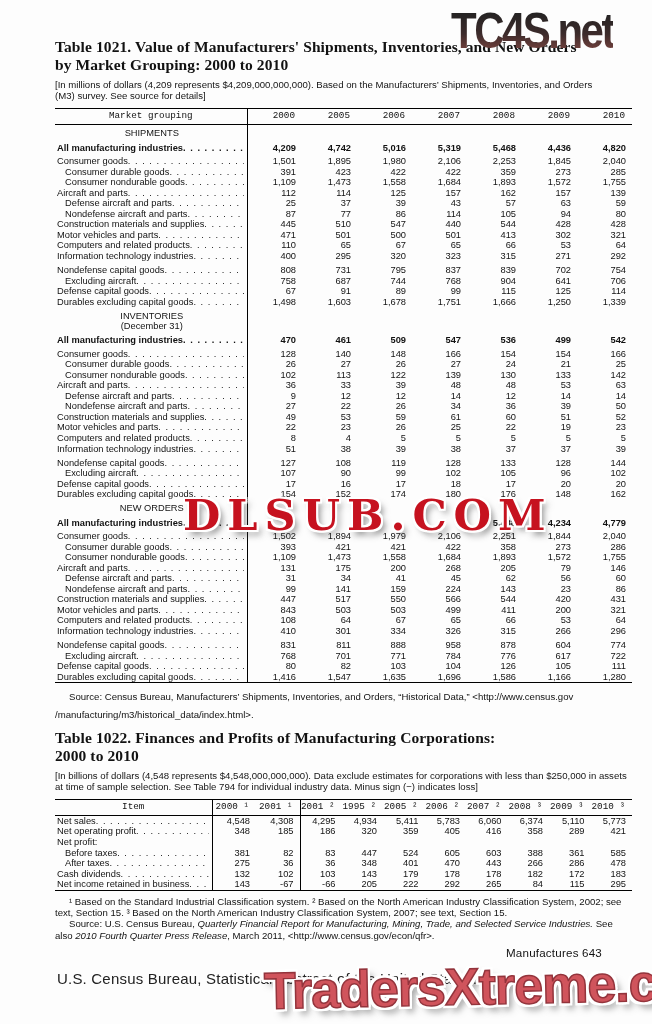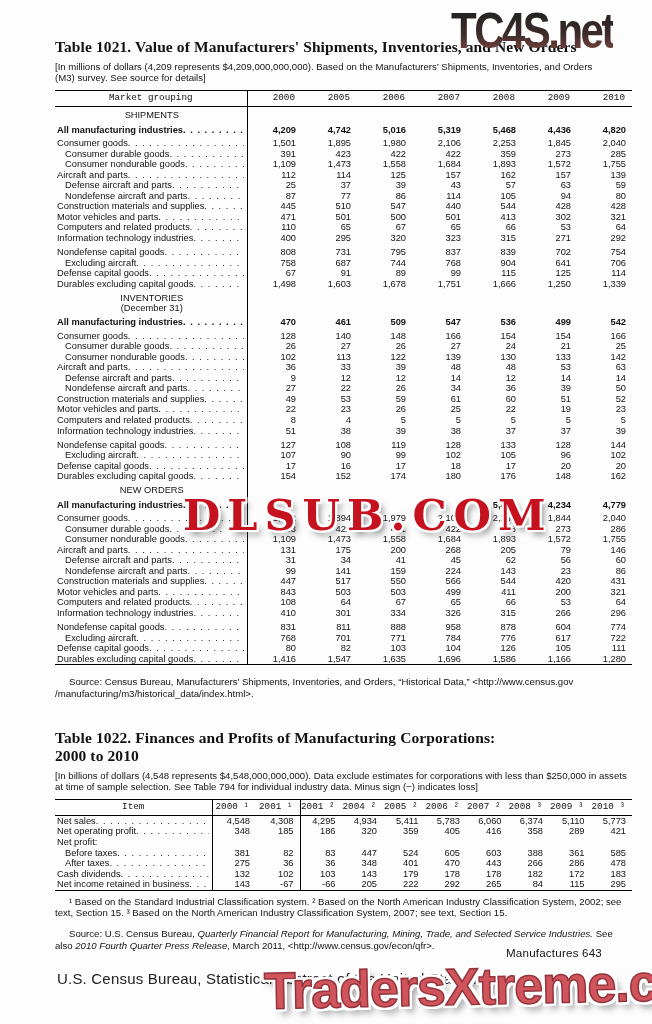--- a/index.html
+++ b/index.html
@@ -24,23 +24,23 @@
   .stub-inner{display:flex;align-items:baseline;padding-right:3px;}
   .lab{white-space:nowrap;}
   .dots{flex:1;overflow:hidden;white-space:nowrap;letter-spacing:1px;}
   .dots::before{content:" . . . . . . . . . . . . . . . . . . . . . . . . . . . . . . . . . . . . . . . . .";}
   tr.total td{font-weight:bold;padding-top:3.2px;padding-bottom:2.6px;}
   tr.sec td{text-align:center;padding-top:3.2px;padding-bottom:1.2px;}
   tr.sec .sec2{line-height:10px;}
   tr.gap td{height:3.6px;}
   .ind1 .stub-inner{padding-left:8px;}
 
-  .src{font-size:9.6px;line-height:12px;margin-top:11px;text-indent:14px;}
+  .src{font-size:9.6px;line-height:18px;margin-top:5px;text-indent:14px;}
   .fnote{font-size:9.6px;line-height:11.3px;margin-top:5px;text-indent:14px;}
-  .fnote + .fnote{margin-top:10px;}
+  .fnote + .fnote{margin-top:0;}
 
   
   td.vsep,th.vsep{border-right:1px solid #000;}
 
   
   #footer-right{position:absolute;top:946px;right:50px;font-size:11.6px;letter-spacing:.2px;}
   #footer-left{position:absolute;top:970px;left:57px;font-size:15px;letter-spacing:.2px;color:#222;}
 
   
   #wm-top{position:absolute;top:2px;left:451px;z-index:9;
@@ -63,20 +63,21 @@
                 5px 6px 7px rgba(80,80,80,.6);}
 </style>
 </head>
 <body>
 
 <div id="page">
 
   <div class="tblock" style="top:38px;">
     <div class="ttitle">
       <div>Table 1021. Value of Manufacturers' Shipments, Inventories, and New Orders</div>
+      <div>by Market Grouping: 2000 to 2010</div>
     </div>
     <div class="tnote" style="width:540px;">[In millions of dollars (4,209 represents $4,209,000,000,000). Based on the Manufacturers’ Shipments, Inventories, and Orders (M3) survey. See source for details]</div>
     <table id="t1021">
       <colgroup>
           <col style="width:192px">
           <col span="7" style="width:55px">
         </colgroup>
       <thead>
           <tr id="t1021-head">
             <th class="stub">Market grouping</th>
@@ -812,21 +813,21 @@
           <col style="width:157px">
           <col span="2" style="width:44px">
           <col span="8" style="width:41.5px">
         </colgroup>
       <thead>
           <tr id="t1022-head">
             <th class="stub">Item</th>
             <th class="num">2000 ¹</th>
             <th class="num vsep">2001 ¹</th>
             <th class="num">2001 ²</th>
-            <th class="num">2004 ²</th>
+            <th class="num">1995 ²</th>
             <th class="num">2005 ²</th>
             <th class="num">2006 ²</th>
             <th class="num">2007 ²</th>
             <th class="num">2008 ³</th>
             <th class="num">2009 ³</th>
             <th class="num">2010 ³</th>
           </tr>
         </thead>
       <tbody id="t1022-body">
           <tr>

